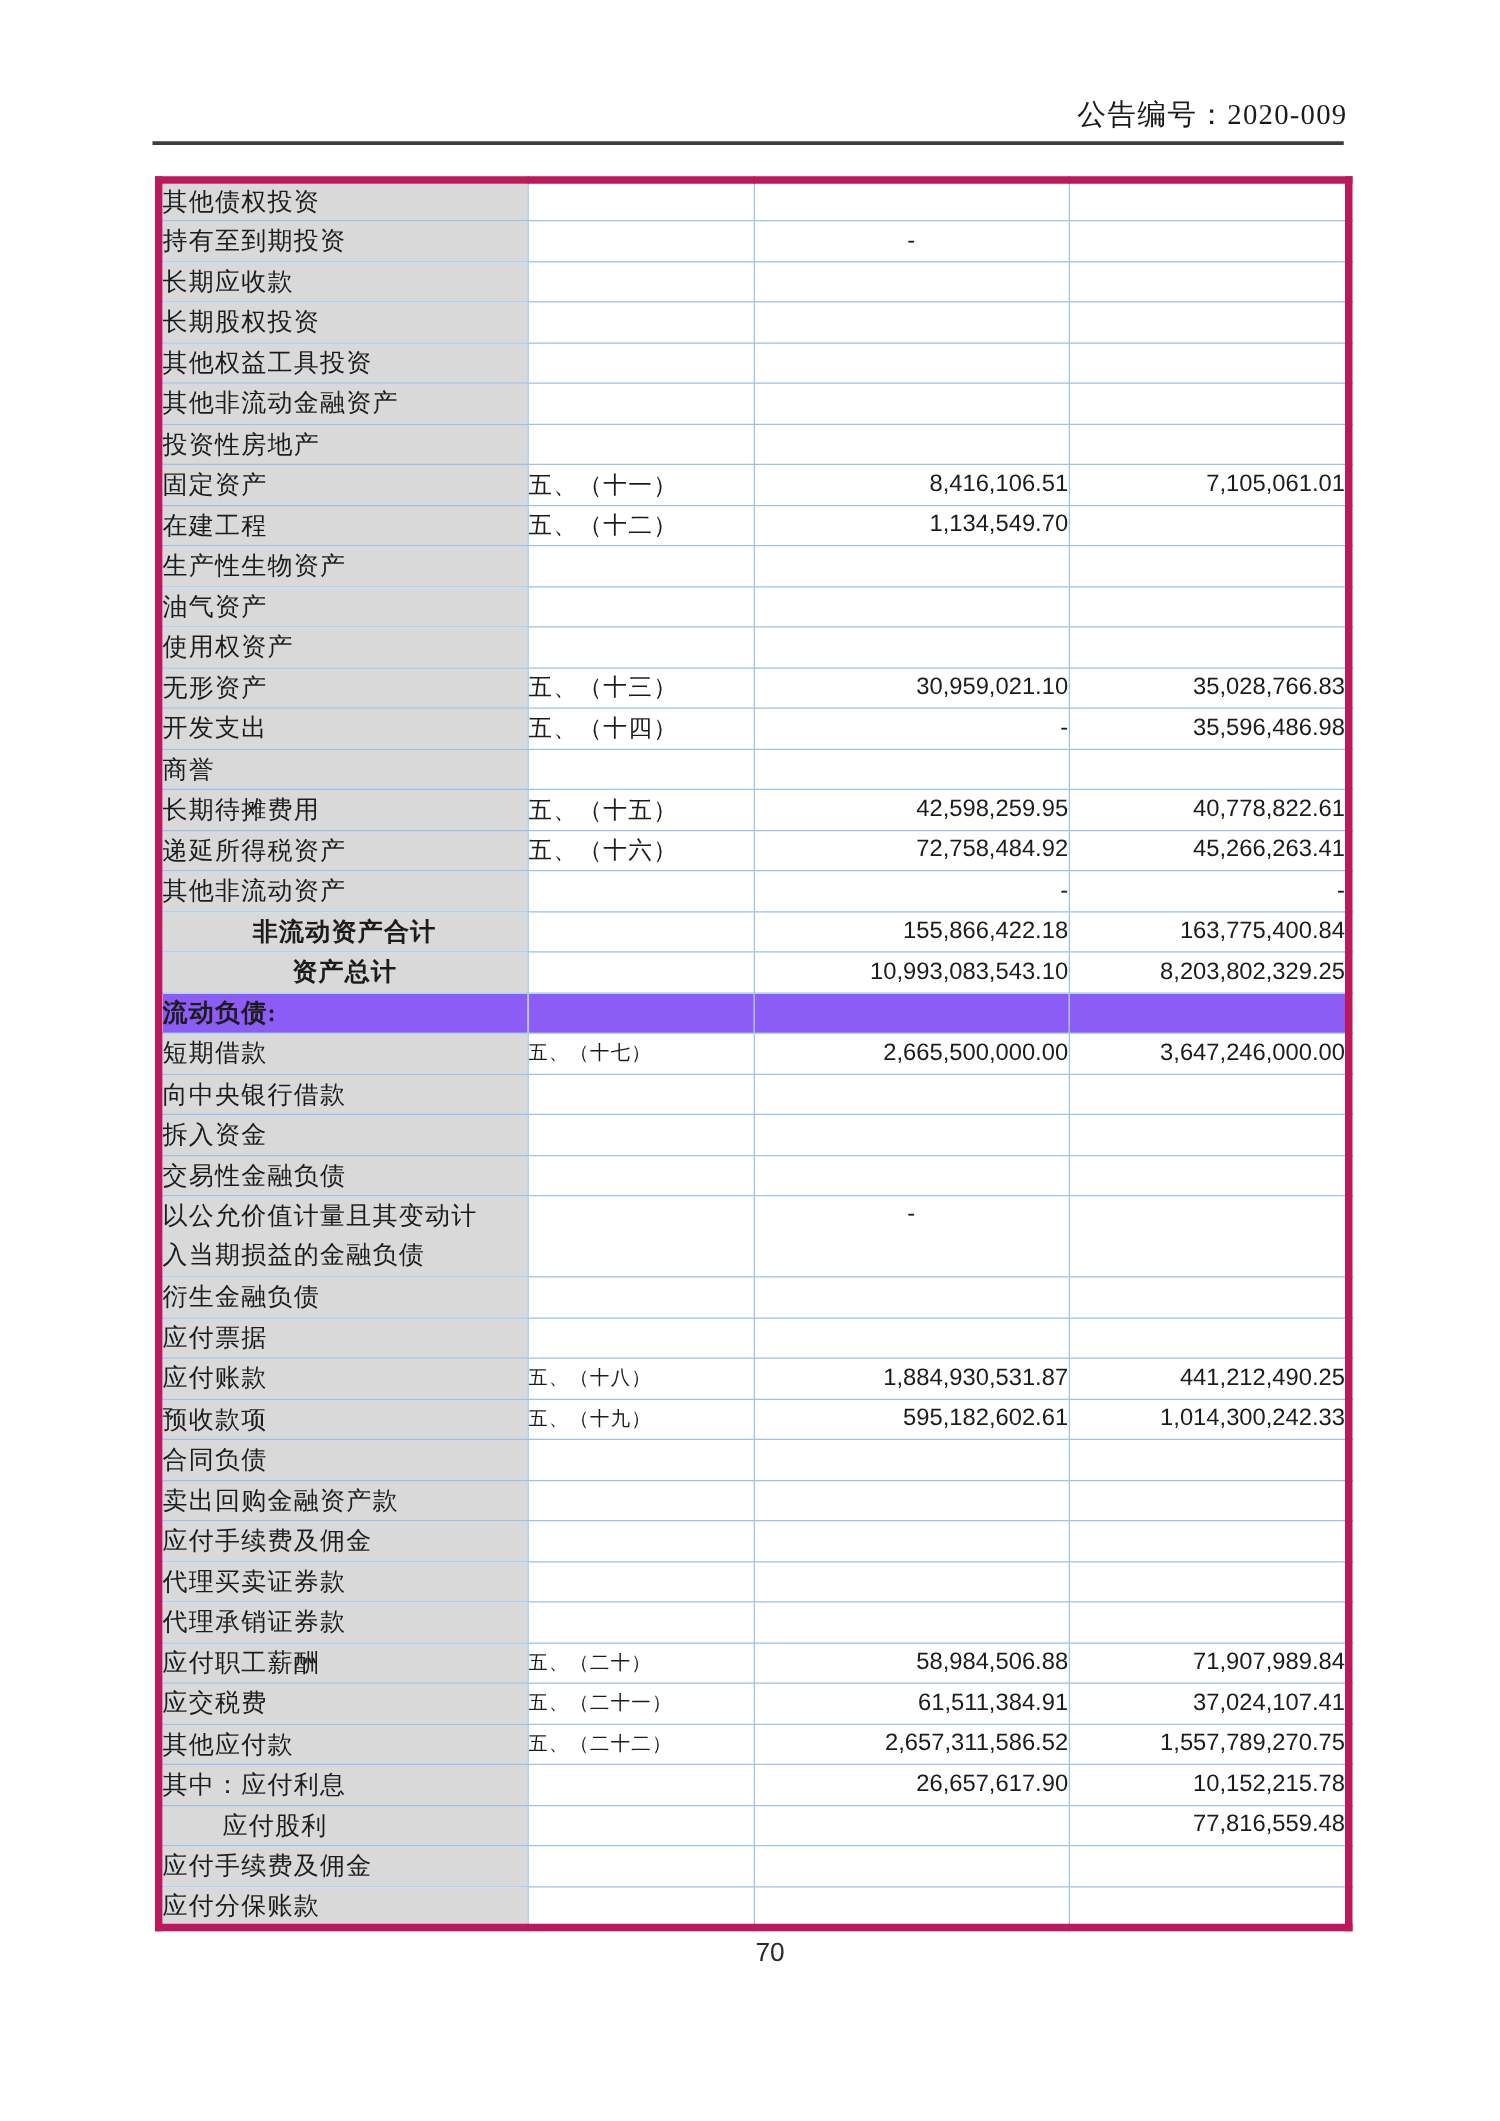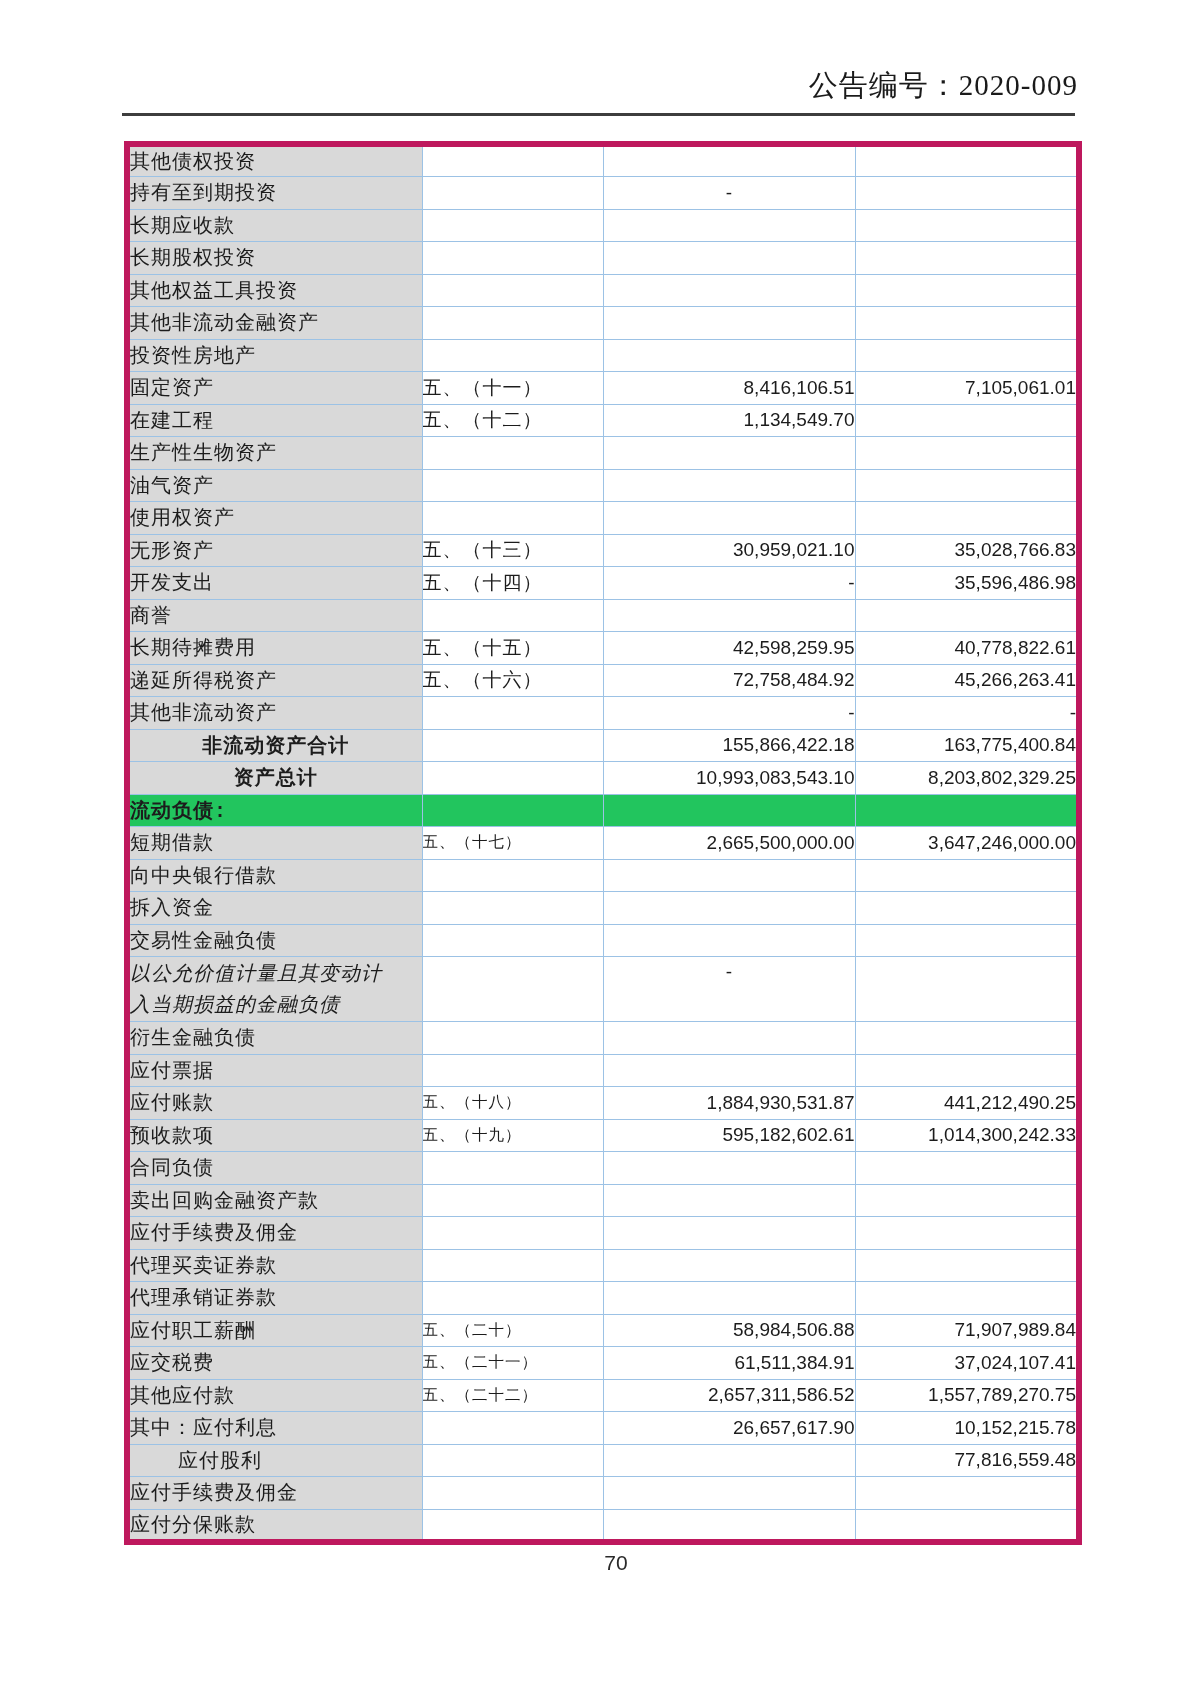--- a/index.html
+++ b/index.html
@@ -6,22 +6,22 @@
   .page{
     position:relative;
     width:1200px;height:1697px;
     background:#ffffff;
     font-family:"Liberation Serif","DejaVu Serif",serif;
     color:#1c1c1c;
     overflow:hidden;
   }
   .header-note{
     position:absolute;
-    top:66px;right:122px;
-    font-size:29px;
+    top:76px;right:122px;
+    font-size:23px;
     letter-spacing:1px;
     color:#1a1a1a;
     white-space:nowrap;
   }
   .header-rule{
     position:absolute;
     top:113px;left:122px;
     width:953px;height:3px;
     background:#3d3d3d;
   }
@@ -59,25 +59,25 @@
     font-family:"Liberation Sans","DejaVu Sans",sans-serif;
     font-size:19px;
   }
   td.c-val.center{text-align:center;padding-right:0;}
   tr.row-total td.c-label{
     text-align:center;
     padding-left:0;
     font-weight:bold;
     letter-spacing:1px;
   }
-  tr.row-section td{background:#22c55e;font-family:Liberation Mono, monospace;}
+  tr.row-section td{background:#8b5cf6;}
   tr.row-section td.c-label{font-weight:bold;}
   tr.row-indent td.c-label{padding-left:48px;}
   tr.row-double td{height:65px;}
-  tr.row-double td.c-label{line-height:31px;padding-top:1px;padding-bottom:1px;font-style:italic;}
+  tr.row-double td.c-label{line-height:31px;padding-top:1px;padding-bottom:1px;}
   tr.row-double td.c-val.top{vertical-align:top;line-height:30px;}
   .page-number{
     position:absolute;
     top:1551px;left:140px;width:952px;
     text-align:center;
     font-family:"Liberation Sans","DejaVu Sans",sans-serif;
     font-size:21px;
     color:#2a2a2a;
   }
 </style>

